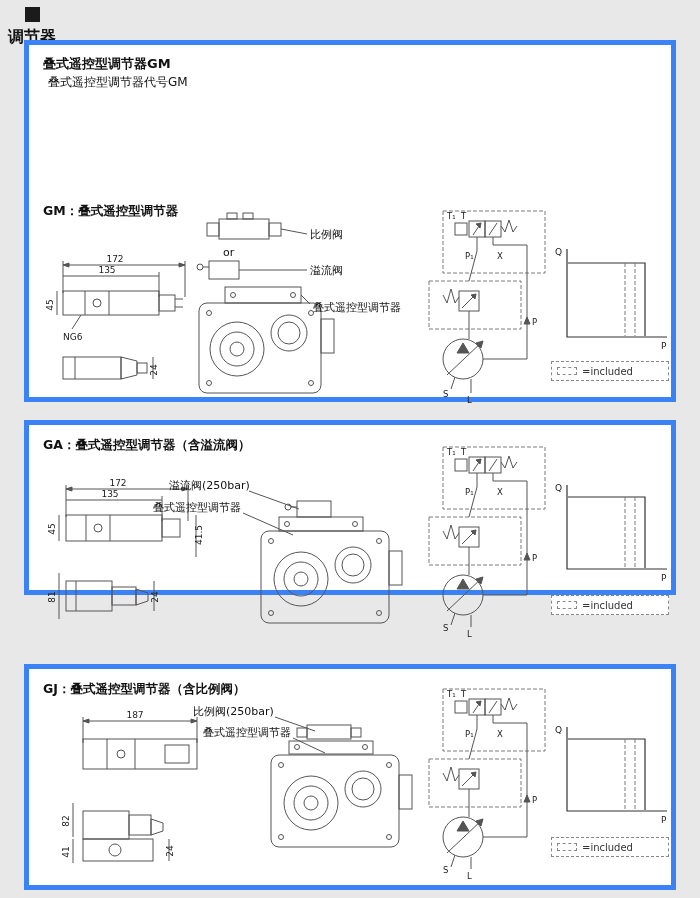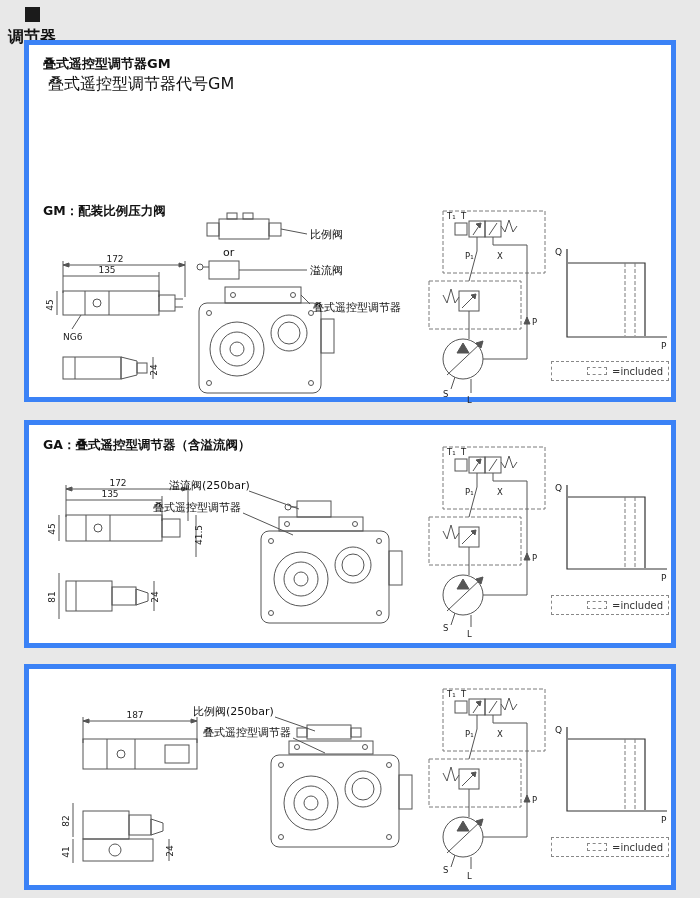--- a/index.html
+++ b/index.html
@@ -3,28 +3,28 @@
 <meta charset="utf-8">
 <style>
   * { margin:0; padding:0; box-sizing:border-box; }
   body { font-family:"DejaVu Sans", sans-serif; background:#e8e8e8; }
   .page { position:relative; width:700px; height:898px; background:#e8e8e8; overflow:hidden; }
   .page-header { position:absolute; left:8px; top:7px; display:flex; align-items:center; gap:5px;flex-direction:column; }
   .sq { width:15px; height:15px; background:#1b1b1b; display:inline-block; }
   .page-title { font-size:16px; font-weight:bold; color:#111; }
   .panel { position:absolute; left:24px; width:652px; background:#fff; border:5px solid #3b82f6; }
   .p1 { top:40px; height:362px; }
-  .p2 { top:420px; height:228px; }
+  .p2 { top:420px; height:175px; }
   .p3 { top:664px; height:226px; }
   .abs { position:absolute; }
   .h1 { font-size:13px; font-weight:bold; color:#111; }
-  .h2 { font-size:16px; color:#111; }
+  .h2 { font-size:12px; color:#111; }
   .body-text { font-size:12px; line-height:19px; color:#111; text-align:justify; }
   .sec-title { font-size:12.5px; font-weight:bold; color:#111; }
-  .legend { border:1px dashed #888; height:20px; display:flex; align-items:center; gap:5px; padding:0 5px; font-size:10px; color:#333; background:#fff;justify-content:flex-end; }
+  .legend { border:1px dashed #888; height:20px; display:flex; align-items:center; gap:5px; padding:0 5px; font-size:10px; color:#333; background:#fff; }
   .legend-sym { display:inline-block; width:20px; height:8px; border:1px dashed #888; }
   svg { overflow:visible; }
   text.dim { font-size:9px; fill:#222; }
   text.lbl { font-size:11px; fill:#111; }
   text.port { font-size:8.5px; fill:#222; }
   .ln { stroke:#555; stroke-width:1; fill:none; }
   .lnd { stroke:#7a7a7a; stroke-width:1; fill:none; stroke-dasharray:4 2; }
   .lnt { stroke:#333; stroke-width:1.2; fill:none; }
 </style>
 </head>
@@ -33,21 +33,21 @@
 <div class="page">
 
   <div class="page-header">
     <span class="sq"></span>
     <span class="page-title">调节器</span>
   </div>
 
   <section class="panel p1">
     <div class="abs h1" style="left:14px; top:10px;">叠式遥控型调节器GM</div>
     <div class="abs h2" style="left:19px; top:29px;">叠式遥控型调节器代号GM</div>
-    <div class="abs sec-title" style="left:14px; top:158px;">GM：配装比例压力阀</div>
+    <div class="abs sec-title" style="left:14px; top:158px;">GM：叠式遥控型调节器</div>
 
     <svg class="abs" style="left:22px; top:200px;" width="160" height="158">
       <g class="ln">
         <line x1="12" y1="16" x2="12" y2="48"></line>
           <line x1="134" y1="16" x2="134" y2="52"></line>
         <line x1="12" y1="20" x2="134" y2="20"></line>
         <polygon points="12,20 18,18 18,22" fill="#555"></polygon>
           <polygon points="134,20 128,18 128,22" fill="#555"></polygon>
         <line x1="108" y1="27" x2="108" y2="52"></line>
           <line x1="12" y1="31" x2="108" y2="31"></line>
@@ -281,20 +281,21 @@
       <line class="lnd" x1="74" y1="20" x2="74" y2="91"></line>
       <line class="lnd" x1="84" y1="20" x2="84" y2="91"></line>
     </svg>
     <div class="abs legend" style="left:522px; top:170px; width:118px;">
       <span class="legend-sym"></span>
       <span>=included</span>
     </div>
   </section>
 
   <section class="panel p3">
+    <div class="abs sec-title" style="left:14px; top:12px;">GJ：叠式遥控型调节器（含比例阀）</div>
 
     <svg class="abs" style="left:40px; top:36px;" width="170" height="182">
       <g class="ln">
         <line x1="14" y1="12" x2="14" y2="38"></line>
           <line x1="128" y1="12" x2="128" y2="38"></line>
         <line x1="14" y1="16" x2="128" y2="16"></line>
         <polygon points="14,16 20,14 20,18" fill="#555"></polygon>
           <polygon points="128,16 122,14 122,18" fill="#555"></polygon>
         <rect x="14" y="34" width="114" height="30"></rect>
         <line x1="38" y1="34" x2="38" y2="64"></line>

